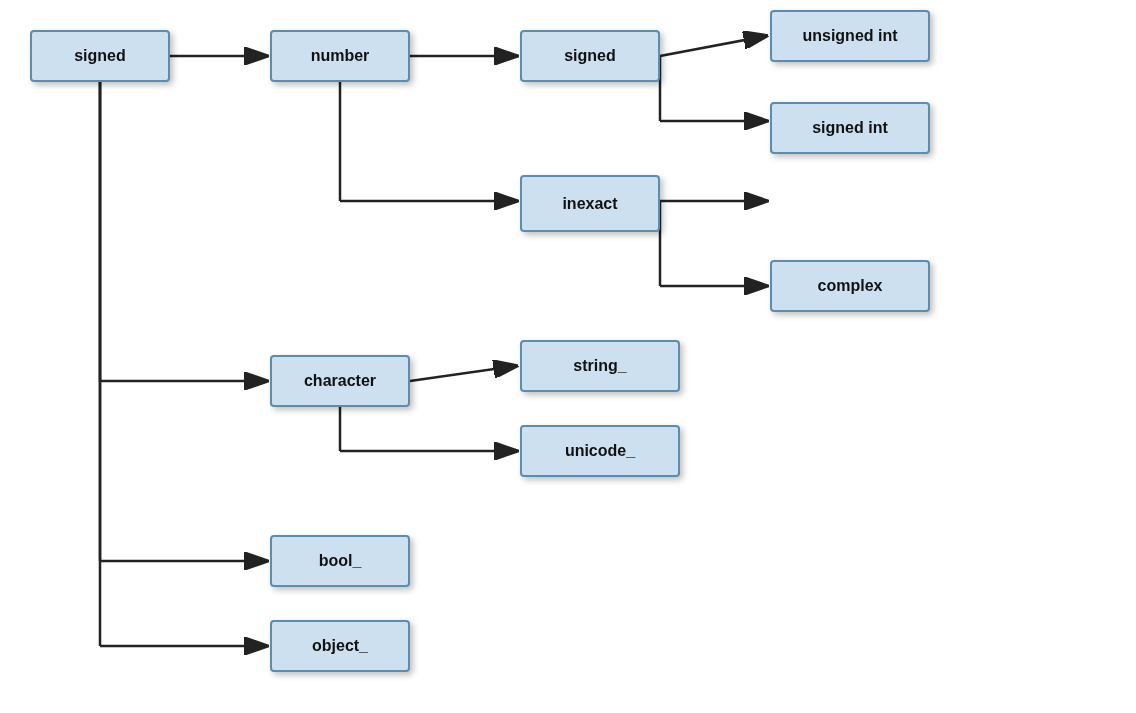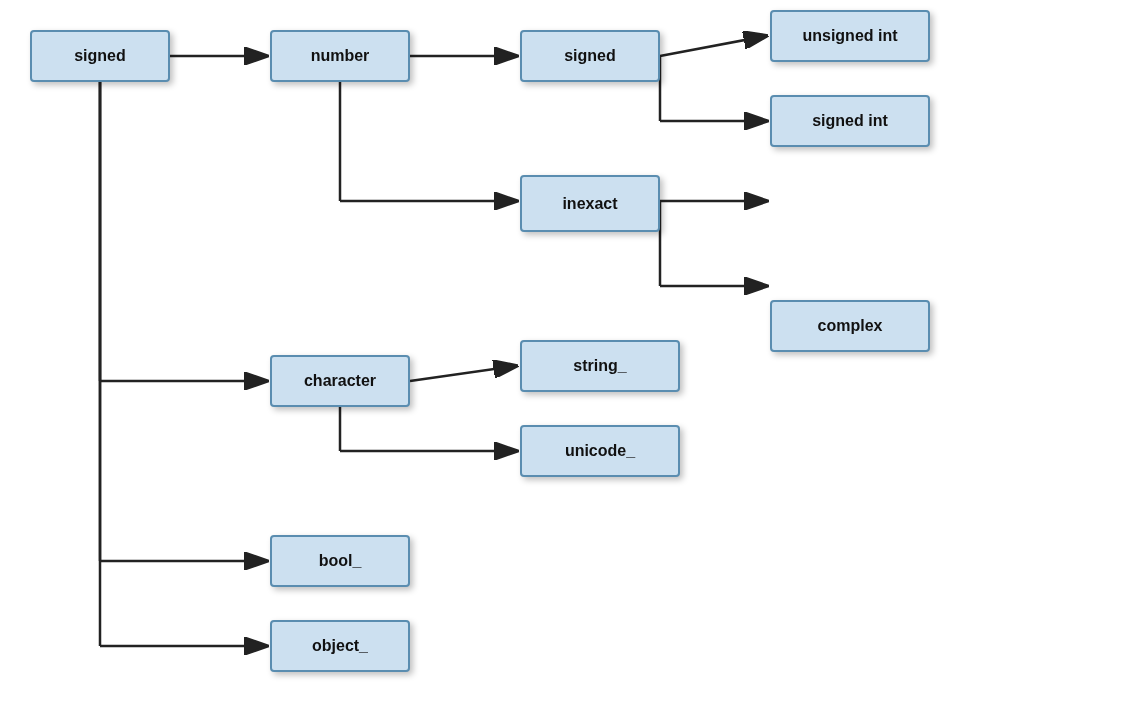--- a/index.html
+++ b/index.html
@@ -91,22 +91,22 @@
     <line x1="100" y1="561" x2="266" y2="561" marker-end="url(#arrow)"></line>
 
     <line x1="100" y1="82" x2="100" y2="646"></line>
     <line x1="100" y1="646" x2="266" y2="646" marker-end="url(#arrow)"></line>
   </svg>
 
   <div class="node" style="left:30px;  top:30px;  width:140px; height:52px;">signed</div>
   <div class="node" style="left:270px; top:30px;  width:140px; height:52px;">number</div>
   <div class="node" style="left:520px; top:30px;  width:140px; height:52px;">signed</div>
   <div class="node" style="left:770px; top:10px;  width:160px; height:52px;">unsigned int</div>
-  <div class="node" style="left:770px; top:95px;  width:160px; height:52px;">signed int</div>
+  <div class="node" style="left:770px; top:102px;  width:160px; height:52px;">signed int</div>
   <div class="node" style="left:520px; top:175px; width:140px; height:57px;">inexact</div>
-  <div class="node" style="left:770px; top:260px; width:160px; height:52px;margin-top:40px;">complex</div>
+  <div class="node" style="left:770px; top:260px; width:160px; height:52px;">complex</div>
   <div class="node" style="left:270px; top:355px; width:140px; height:52px;">character</div>
   <div class="node" style="left:520px; top:425px; width:160px; height:52px;">unicode_</div>
   <div class="node" style="left:520px; top:340px; width:160px; height:52px;">string_</div>
   <div class="node" style="left:270px; top:535px; width:140px; height:52px;">bool_</div>
   <div class="node" style="left:270px; top:620px; width:140px; height:52px;">object_</div>
 
 </div>
 
 </body></html>

